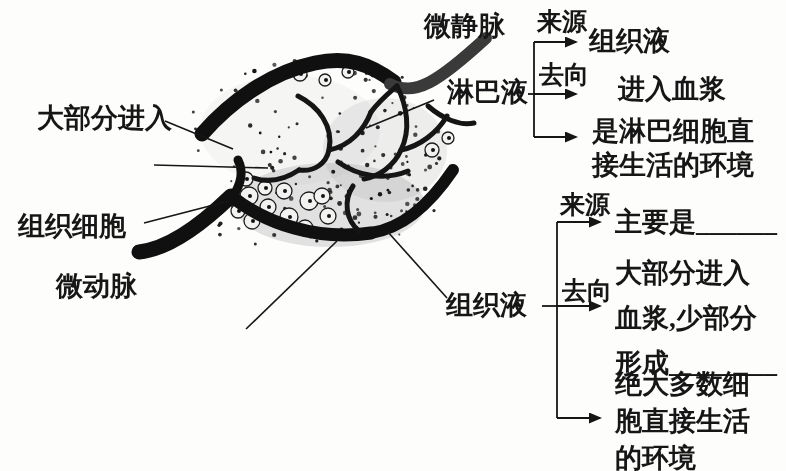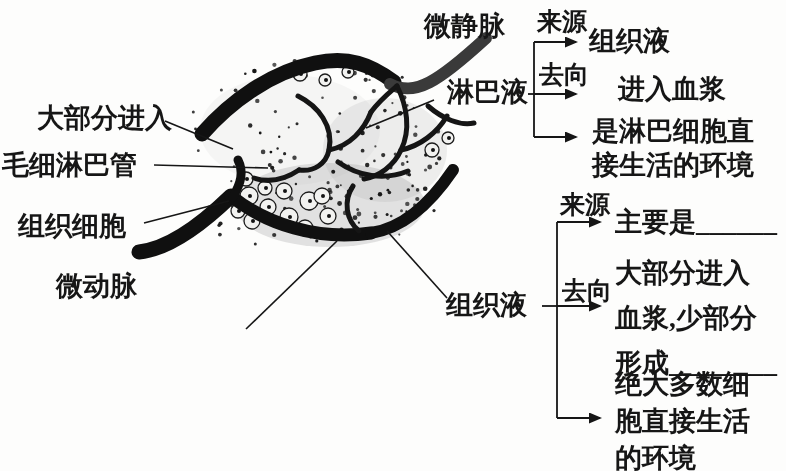--- a/index.html
+++ b/index.html
@@ -289,21 +289,20 @@
     <g stroke="#161616" stroke-width="1.8" fill="none">
       <line x1="542" y1="306" x2="557" y2="306"></line>
       <line x1="557" y1="222" x2="557" y2="418"></line>
       <line x1="557" y1="222" x2="600" y2="222" marker-end="url(#arrow)"></line>
       <line x1="557" y1="306" x2="600" y2="306" marker-end="url(#arrow)"></line>
       <line x1="557" y1="418" x2="600" y2="418" marker-end="url(#arrow)"></line>
     </g>
   </svg>
 
   <div class="txt fs27" style="left:37px;  top:102px;">大部分进入</div>
-  <div class="txt fs27" style="left:2px;   top:149px;">毛细淋巴管</div>
   <div class="txt fs27" style="left:18px;  top:210px;">组织细胞</div>
   <div class="txt fs27" style="left:56px;  top:270px;">微动脉</div>
   <div class="txt fs27" style="left:424px; top:10px;">微静脉</div>
 
   <div class="txt fs27" style="left:447px; top:76px;">淋巴液</div>
   <div class="txt fs25" style="left:537px; top:7px;">来源</div>
   <div class="txt fs27" style="left:589px; top:25px;">组织液</div>
   <div class="txt fs25" style="left:539px; top:60px;">去向</div>
   <div class="txt fs27" style="left:607px; top:73px;margin-left:11px;">进入血浆</div>
   <div class="txt fs27 lh34" style="left:592px; top:114px;">是淋巴细胞直

